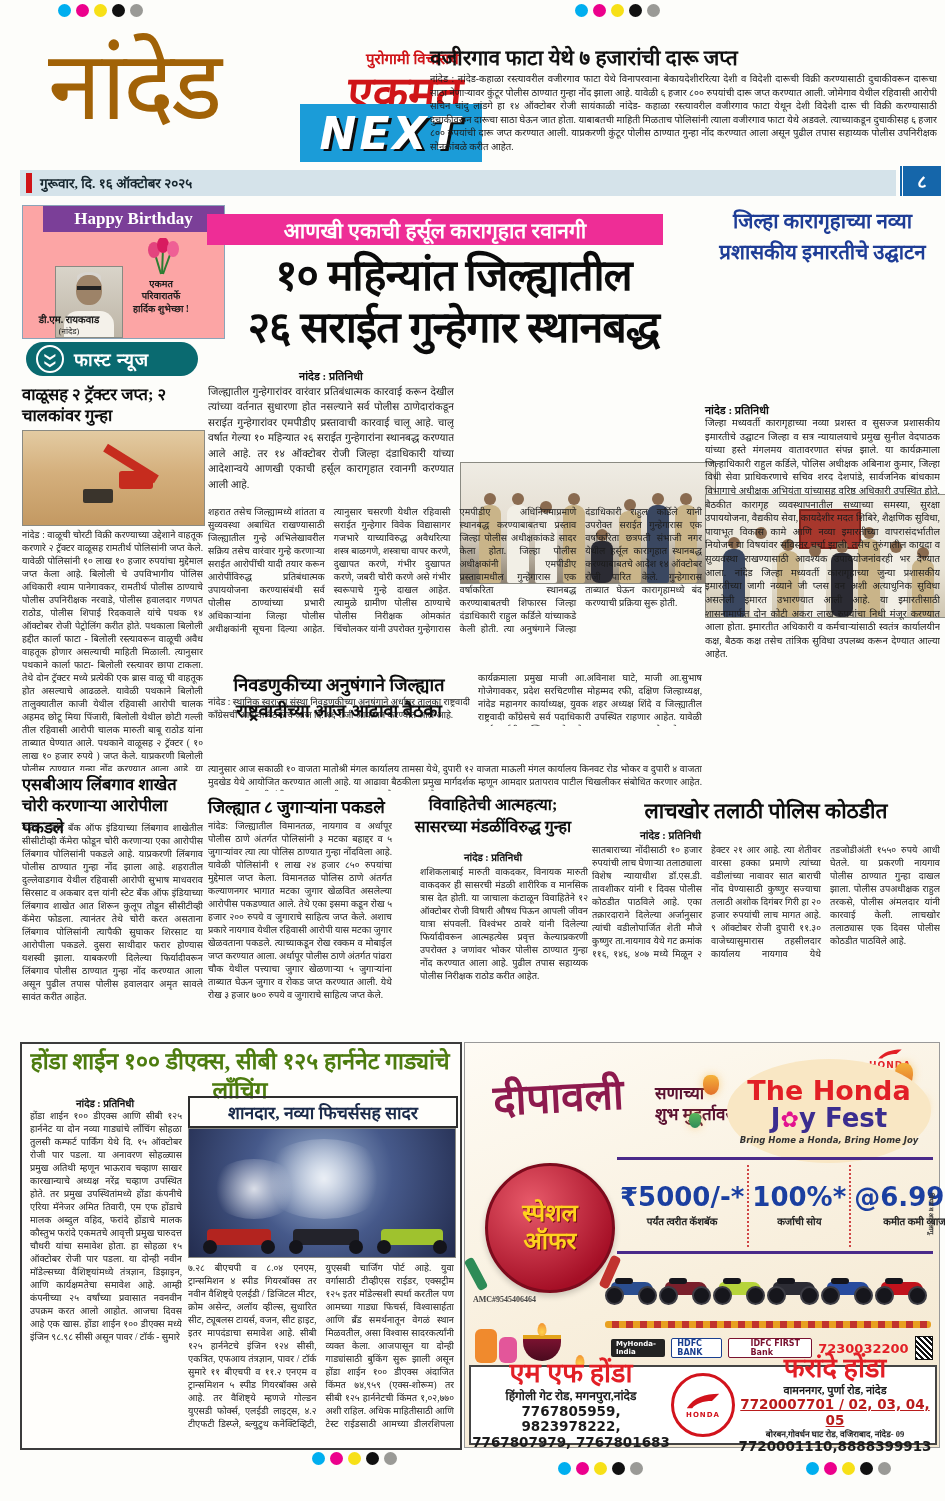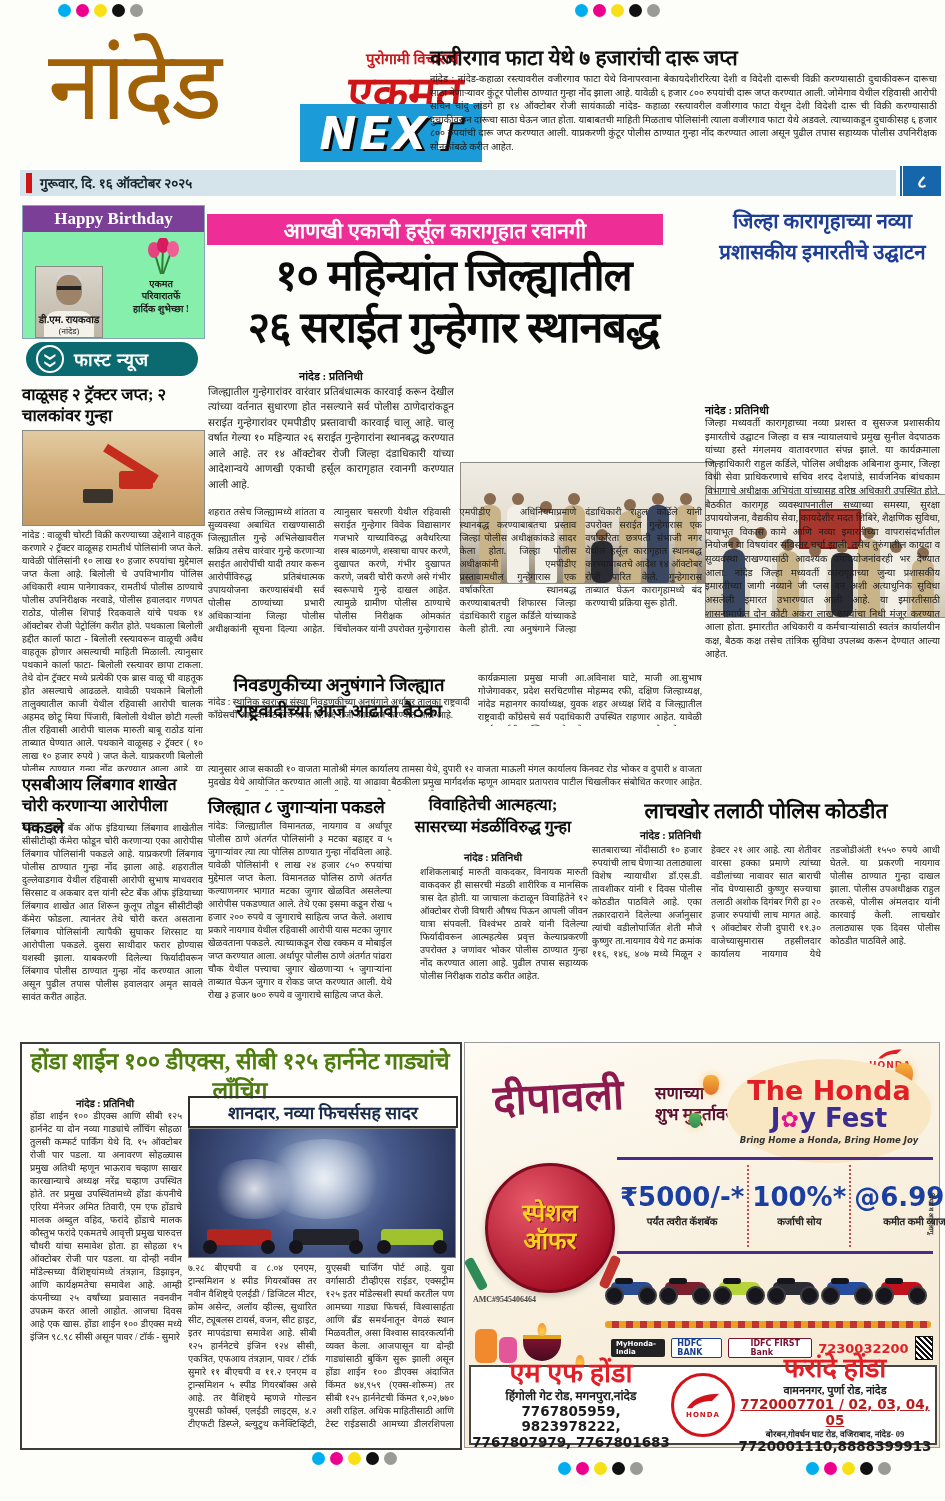--- a/index.html
+++ b/index.html
@@ -34,21 +34,21 @@
   .kicker{background:#ee2d96;color:#fff;display:flex;align-items:center;justify-content:center;
           font-size:21px;font-weight:bold;}
   .h-main{font-size:43px;line-height:1.2;font-weight:900;color:#0b0b0b;letter-spacing:-1px;}
   .byline{font-size:11px;font-weight:bold;color:#111;}
   .h-sec{font-weight:800;color:#0d0d0d;}
   .h-blue{color:#1e3d96;font-weight:800;}
   .cols2{column-count:2;column-gap:9px;}
   .cols3{column-count:3;column-gap:9px;}
   .cols4{column-count:4;column-gap:9px;}
   
-  .bd-box{background:#86efac;border:1px solid #8aa4b8;}
+  .bd-box{background:#fca5a5;border:1px solid #8aa4b8;padding-left:20px;}
   .bd-head{background:#7b3f98;color:#fff;font-size:17px;font-weight:bold;display:flex;align-items:center;justify-content:center;height:26px;}
   .fastnews{background:#0a6a70;border-radius:17px;color:#fff;display:flex;align-items:center;gap:10px;padding:0 10px;}
   .fn-ico{width:24px;height:24px;border:2px solid #fff;border-radius:50%;display:flex;align-items:center;justify-content:center;color:#fff;font-size:11px;}
   .fn-ico span{transform:rotate(90deg);letter-spacing:-2px;display:block;}
   .fn-label{font-size:18px;font-weight:bold;letter-spacing:1px;}
   
   .photo{border:1px solid #8a8a82;overflow:hidden;position:relative;}
   .ph-sand{background:linear-gradient(180deg,#e3cba2 0%,#d4af7c 45%,#c39962 100%);}
   .excav-arm{position:absolute;width:60px;height:9px;background:#c62c1e;transform:rotate(32deg);}
   .excav-body{position:absolute;width:34px;height:18px;background:#c62c1e;border-radius:3px;}

